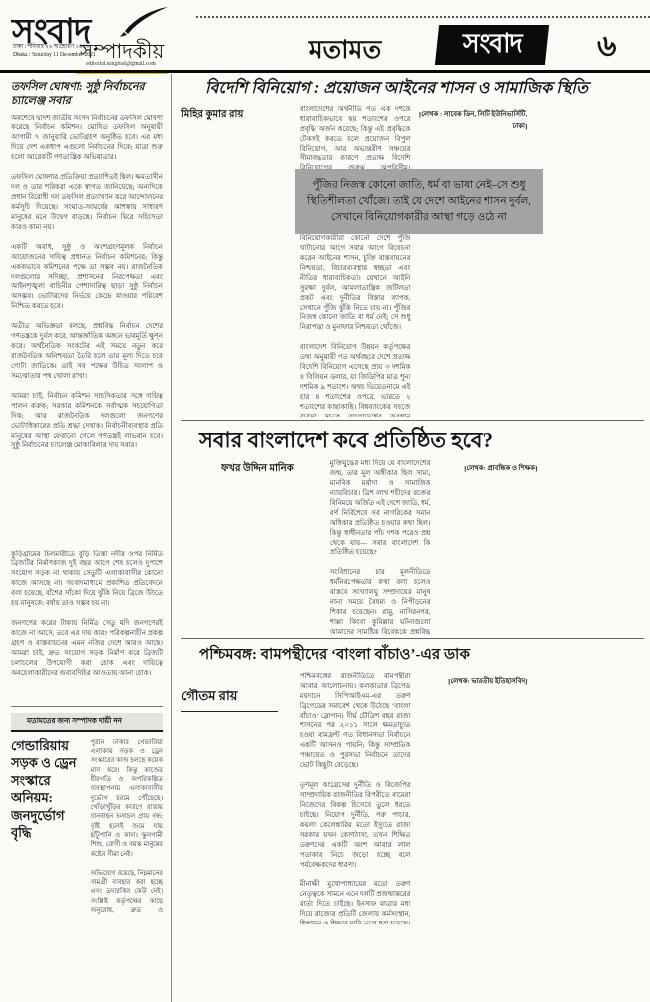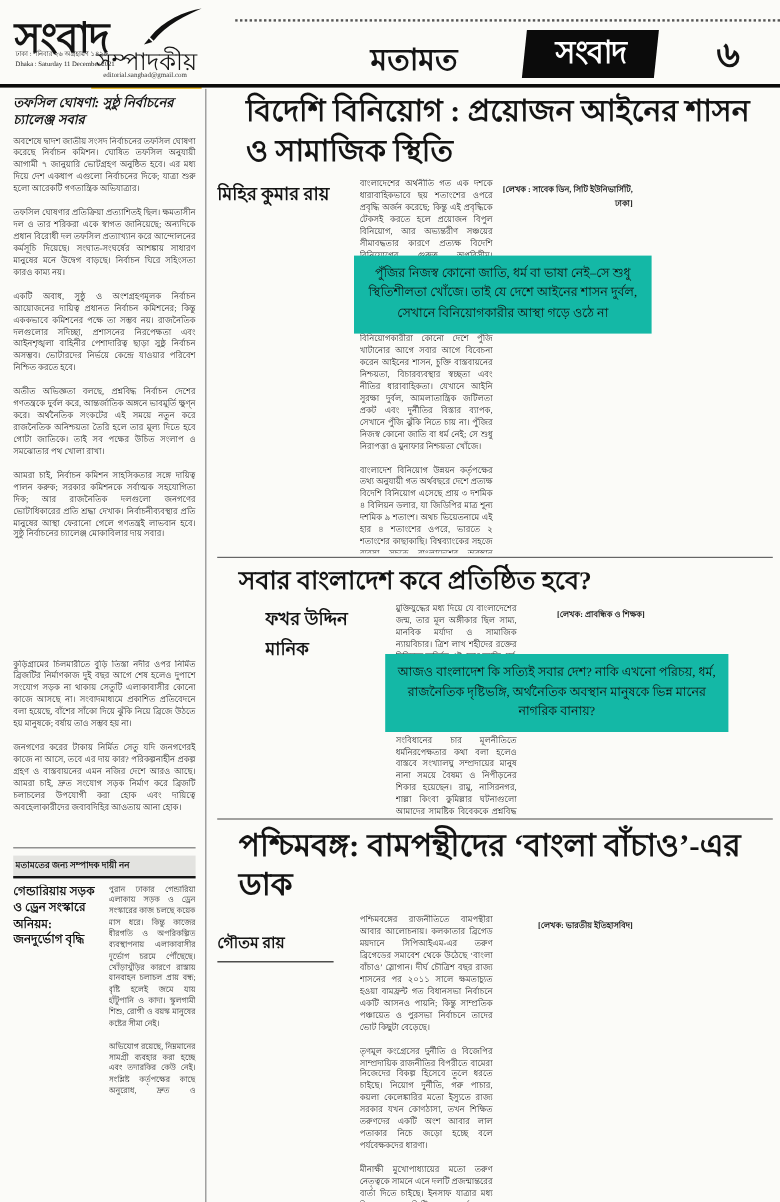--- a/index.html
+++ b/index.html
@@ -37,37 +37,37 @@
               white-space:pre-wrap; color:#2b2b2b; overflow:hidden; }
   .credit { text-align:right; font-size:6.8px; font-weight:bold; padding:3px 2px 0 0; }
   
   .ed-head { font-size:11px; font-weight:bold; line-height:1.25; margin:4px 0 6px;font-style:italic; }
   .ed1-body { height:436px; }
   .ed2-head { margin-top:10px; }
   .ed2-body { height:148px; }
   .aside-hr { border:none; border-top:1px solid #777; margin:8px 0 6px; }
   .letters-title { font-size:15px; font-weight:bold; margin:2px 0 6px; }
   .disclaimer { font-size:7.4px; font-weight:bold; background:#e3e3e0;
-                border-bottom:2.5px solid #161616; padding:2px 2px 3px; margin-bottom:5px; }
+                border-bottom:2.5px solid #161616; padding:2px 16px 3px; margin-bottom:5px; }
   .letter-cols { column-count:2; column-gap:7px; height:178px; overflow:hidden; }
-  .letter-title { font-size:10px; font-weight:bold; line-height:1.35; margin-bottom:4px; }
+  .letter-title { font-size:13px; font-weight:bold; line-height:1.35; margin-bottom:4px; }
   .letter-body { font-size:6.6px; }
   
   .a-sep { border:none; border-top:1px solid #666; margin:3px 4px 3px 0; }
-  .headline1 { font-size:25px; font-weight:bold; line-height:1.3; margin:4px 0 6px 24px; width:430px; }
+  .headline1 { font-size:16px; font-weight:bold; line-height:1.3; margin:4px 0 6px 24px; width:430px;font-style:italic; }
   .headline2 { font-size:21px; font-weight:bold; line-height:1.25; margin:6px 0 6px 18px; }
-  .headline3 { font-size:26px; font-weight:bold; line-height:1.25; margin:6px 0 8px 18px; }
+  .headline3 { font-size:15px; font-weight:bold; line-height:1.25; margin:6px 0 8px 18px; }
   .artbody { position:relative; column-gap:8px; column-count:4; column-fill:auto; overflow:hidden; }
   .a1-body { height:312px; }
   .a2-body { height:176px;margin-left:40px; }
   .a3-body { height:252px; }
-  .byline { font-size:15px; font-weight:bold; margin:1px 0 10px; }
+  .byline { font-size:10px; font-weight:bold; margin:1px 0 10px; }
   .byline3 { font-size:13px; font-weight:bold; border-bottom:1.5px solid #222;
              padding-bottom:4px; margin:14px 14px 8px 0; }
-  .pullquote { position:absolute; background:#14b8a6; text-align:center;
+  .pullquote { position:absolute; background:#a3a3a3; text-align:center;
                font-size:10.5px; line-height:1.55; font-weight:500; padding:8px 10px; color:#111; }
   .pq1 { left:114px; top:64px; width:248px; }
   .pq2 { left:100px; top:42px; width:286px; }
 </style>
 </head>
 <body>
 
 <div class="page">
 
   <div class="hdr">
@@ -163,21 +163,20 @@
           <div class="bodytext">মুক্তিযুদ্ধের মধ্য দিয়ে যে বাংলাদেশের জন্ম, তার মূল অঙ্গীকার ছিল সাম্য, মানবিক মর্যাদা ও সামাজিক ন্যায়বিচার। ত্রিশ লাখ শহীদের রক্তের বিনিময়ে অর্জিত এই দেশে জাতি, ধর্ম, বর্ণ নির্বিশেষে সব নাগরিকের সমান অধিকার প্রতিষ্ঠিত হওয়ার কথা ছিল। কিন্তু স্বাধীনতার পাঁচ দশক পরেও প্রশ্ন থেকে যায়— সবার বাংলাদেশ কি প্রতিষ্ঠিত হয়েছে?
 
 সংবিধানের চার মূলনীতিতে ধর্মনিরপেক্ষতার কথা বলা হলেও বাস্তবে সংখ্যালঘু সম্প্রদায়ের মানুষ নানা সময়ে বৈষম্য ও নিপীড়নের শিকার হয়েছেন। রামু, নাসিরনগর, শাল্লা কিংবা কুমিল্লার ঘটনাগুলো আমাদের সামষ্টিক বিবেককে প্রশ্নবিদ্ধ করেছে। পাহাড়ে ও সমতলে ক্ষুদ্র জাতিগোষ্ঠীর ভূমি অধিকার আজও অরক্ষিত।
 
 অর্থনৈতিক বৈষম্যও ক্রমে বাড়ছে। খানা আয়-ব্যয় জরিপের তথ্য বলছে, দেশের মোট আয়ের প্রায় অর্ধেক ভোগ করে শীর্ষ দশ শতাংশ মানুষ, অন্যদিকে নিচের চল্লিশ শতাংশের ভাগে জোটে সামান্যই। শিক্ষা ও স্বাস্থ্যসেবার সুযোগে শহর-গ্রামের ব্যবধান, নারী-পুরুষের মজুরি বৈষম্য, প্রবীণ ও প্রতিবন্ধী মানুষের প্রতি অবহেলা— সব মিলিয়ে সমতাভিত্তিক সমাজের স্বপ্ন এখনো অধরা।
 
 রাজনৈতিক পরিসরেও ভিন্নমতের প্রতি অসহিষ্ণুতা বাড়ছে। মতপ্রকাশের স্বাধীনতা সংকুচিত হলে গণতন্ত্র দুর্বল হয়, আর দুর্বল গণতন্ত্রে প্রান্তিক মানুষের কণ্ঠস্বর হারিয়ে যায়। সবার বাংলাদেশ গড়তে হলে রাষ্ট্রকে সব নাগরিকের প্রতি সমান আচরণ করতে হবে; আইনের চোখে সবাইকে সমান হতে হবে।
 
 বঙ্গবন্ধুর সোনার বাংলার স্বপ্ন কেবল অবকাঠামো উন্নয়নে সীমাবদ্ধ নয়; তা ছিল শোষণহীন, বৈষম্যহীন সমাজের স্বপ্ন। সেই স্বপ্ন বাস্তবায়নে প্রয়োজন সামাজিক সম্প্রীতি, পারস্পরিক শ্রদ্ধা এবং অন্তর্ভুক্তিমূলক উন্নয়ন দর্শন। তবেই একদিন সত্যিকার অর্থে প্রতিষ্ঠিত হবে সবার বাংলাদেশ।</div>
           <div class="credit">[লেখক: প্রাবন্ধিক ও শিক্ষক]</div>
-          <div class="pullquote pq2">আজও বাংলাদেশ কি সত্যিই সবার দেশ? নাকি এখনো পরিচয়, ধর্ম, রাজনৈতিক দৃষ্টিভঙ্গি, অর্থনৈতিক অবস্থান মানুষকে ভিন্ন মানের নাগরিক বানায়?</div>
         </div>
       </article>
 
       <hr class="a-sep">
 
       <article>
         <h1 class="headline3">পশ্চিমবঙ্গ: বামপন্থীদের ‘বাংলা বাঁচাও’-এর ডাক</h1>
         <div class="artbody a3-body">
           <div class="byline3">গৌতম রায়</div>
           <div class="bodytext">পশ্চিমবঙ্গের রাজনীতিতে বামপন্থীরা আবার আলোচনায়। কলকাতার ব্রিগেড ময়দানে সিপিআইএম-এর তরুণ ব্রিগেডের সমাবেশ থেকে উঠেছে ‘বাংলা বাঁচাও’ স্লোগান। দীর্ঘ চৌত্রিশ বছর রাজ্য শাসনের পর ২০১১ সালে ক্ষমতাচ্যুত হওয়া বামফ্রন্ট গত বিধানসভা নির্বাচনে একটি আসনও পায়নি; কিন্তু সাম্প্রতিক পঞ্চায়েত ও পুরসভা নির্বাচনে তাদের ভোট কিছুটা বেড়েছে।

